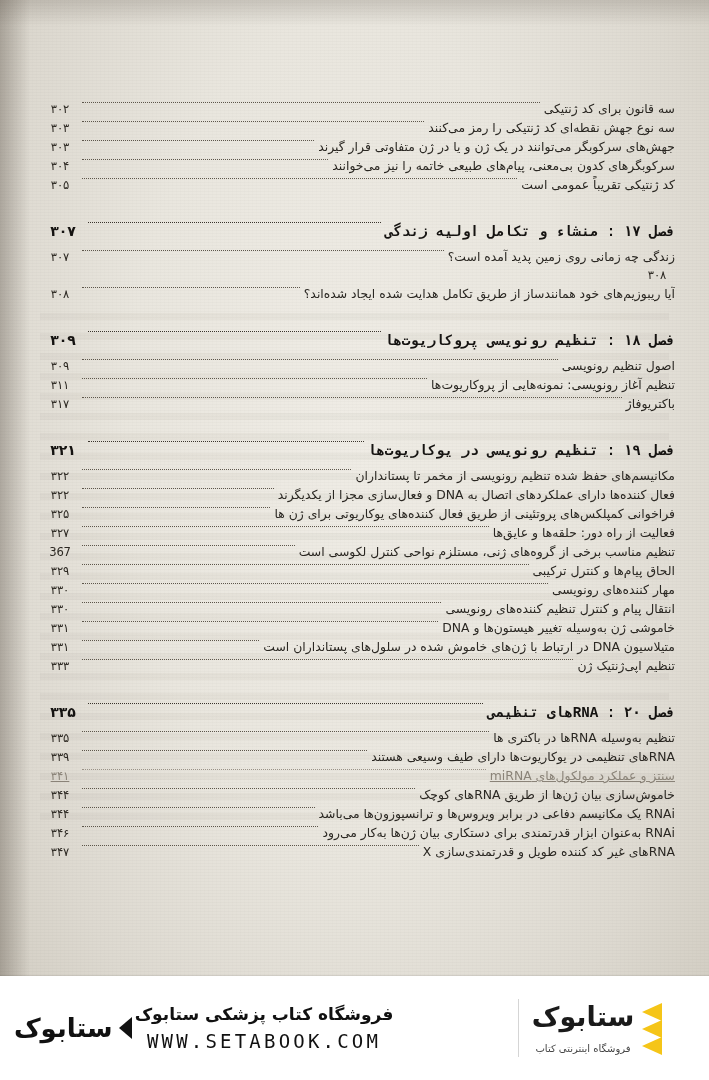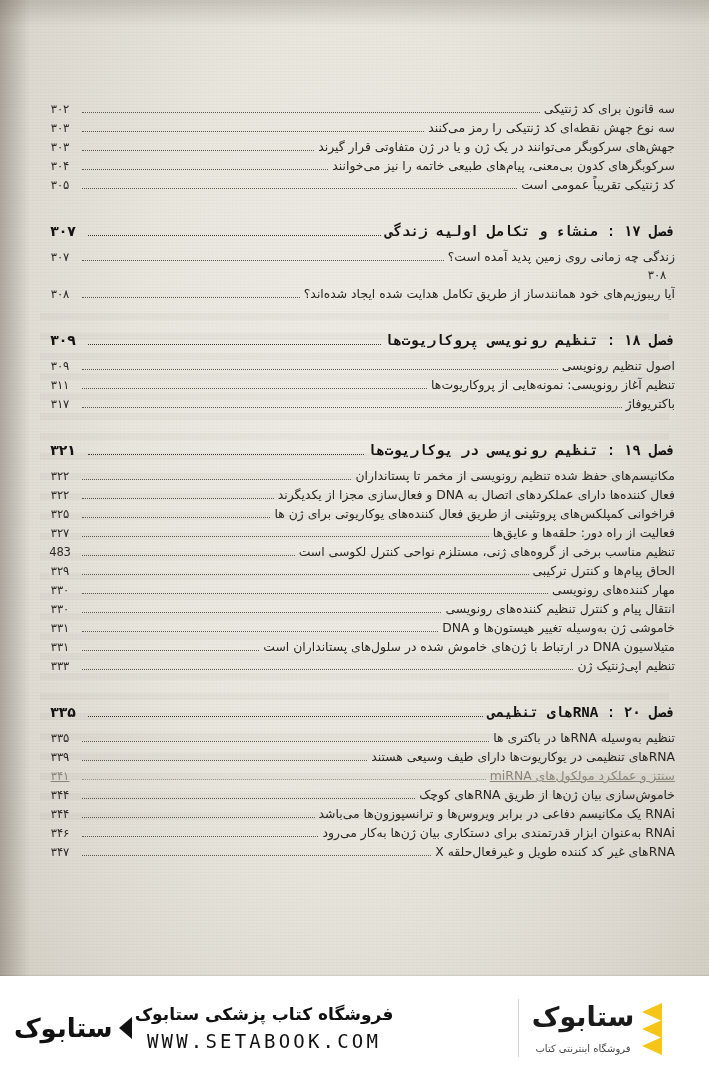--- a/index.html
+++ b/index.html
@@ -53,21 +53,21 @@
   .row{
     display:flex;
     align-items:baseline;
     width:100%;
     margin-bottom:1px;
     line-height:17px;
   }
   .entry{
     flex:1 1 auto;
     display:flex;
-    align-items:flex-end;
+    align-items:flex-start;
     min-width:0;
     overflow:hidden;
   }
   .title{
     white-space:nowrap;
     font-size:12.4px;
     color:#2a2722;
     letter-spacing:0;
     flex:0 0 auto;
   }
@@ -313,21 +313,21 @@
           <span class="title">فعالیت از راه دور: حلقه‌ها و عایق‌ها</span>
           <span class="dots"></span>
         </div>
         <span class="page">۳۲۷</span>
       </div>
       <div class="row">
         <div class="entry">
           <span class="title">تنظیم مناسب برخی از گروه‌های ژنی، مستلزم نواحی کنترل لکوسی است</span>
           <span class="dots"></span>
         </div>
-        <span class="page">483</span>
+        <span class="page">367</span>
       </div>
       <div class="row">
         <div class="entry">
           <span class="title">الحاق پیام‌ها و کنترل ترکیبی</span>
           <span class="dots"></span>
         </div>
         <span class="page">۳۲۹</span>
       </div>
       <div class="row">
         <div class="entry">
@@ -409,21 +409,21 @@
       </div>
       <div class="row">
         <div class="entry">
           <span class="title">RNAi به‌عنوان ابزار قدرتمندی برای دستکاری بیان ژن‌ها به‌کار می‌رود</span>
           <span class="dots"></span>
         </div>
         <span class="page">۳۴۶</span>
       </div>
       <div class="row">
         <div class="entry">
-          <span class="title">RNAهای غیر کد کننده طویل و غیرفعال‌حلقه X</span>
+          <span class="title">RNAهای غیر کد کننده طویل و قدرتمندی‌سازی X</span>
           <span class="dots"></span>
         </div>
         <span class="page">۳۴۷</span>
       </div>
     </div>
 
   <div id="banner">
     <div id="logo-wrap">
       <div id="logo-mark">
         <span class="chev c1"></span>

